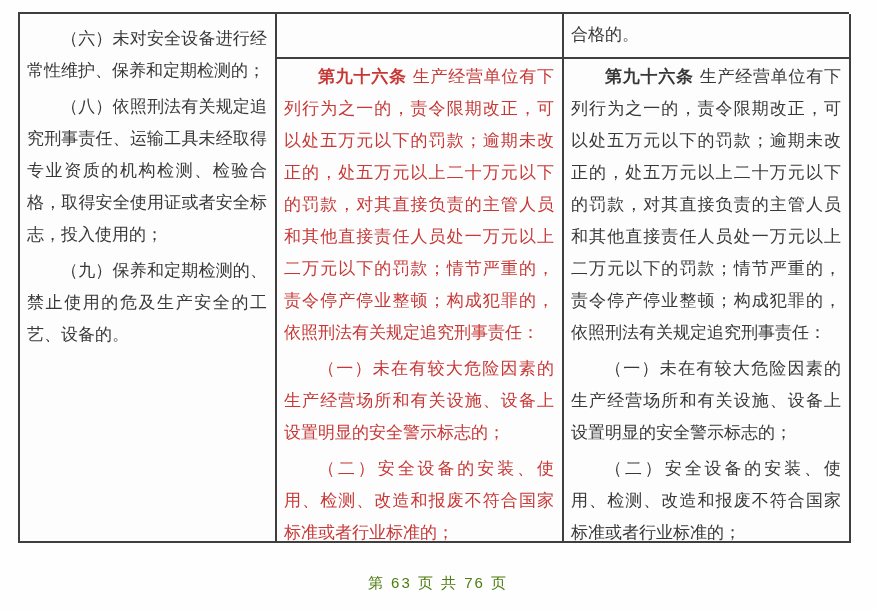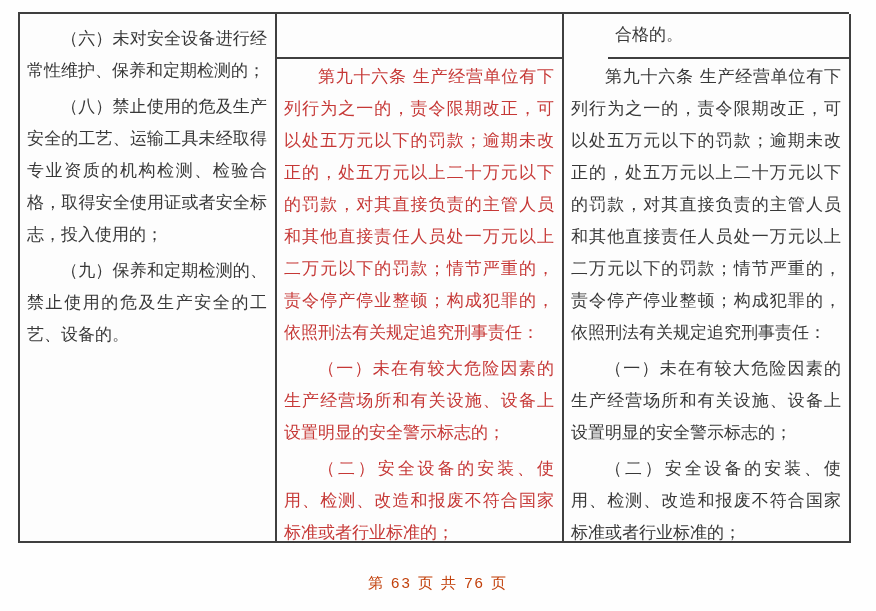--- a/index.html
+++ b/index.html
@@ -30,49 +30,49 @@
     border-bottom: 2px solid #3f3f3f;
     overflow: hidden;
     padding: 2px 8px 0 7px;
     font-size: 17px;
     line-height: 32px;
     color: #383838;
     text-align: justify;
   }
   .cell-left   { grid-column: 1; grid-row: 1 / 3; padding-top: 9px; }
   .cell-mid-top   { grid-column: 2; grid-row: 1; }
-  .cell-right-top { grid-column: 3; grid-row: 1; padding-top: 5px; margin-left: 44px; }
+  .cell-right-top { grid-column: 3; grid-row: 1; padding-top: 5px; }
   .cell-mid-main  { grid-column: 2; grid-row: 2; }
   .cell-right-main{ grid-column: 3; grid-row: 2; }
   .para {
     text-indent: 2em;
     margin-bottom: 4px;
   }
   .para.no-indent { text-indent: 0; }
   .red { color: #c63836; }
-  .article-no { font-weight: normal; margin-right: 0.35em; }
+  .article-no { font-weight: bold; margin-right: 0.35em; }
   .footer {
     position: absolute;
     left: 0; top: 574px; width: 876px;
     text-align: center;
     font-size: 15px;
-    color: #c2410c;
+    color: #4d7c0f;
     letter-spacing: 2px;
   }
 </style>
 </head>
 <body>
 
 <div class="page">
 
   <div class="doc-table">
 
     <div class="cell cell-left">
       <p class="para">（六）未对安全设备进行经常性维护、保养和定期检测的；</p>
-      <p class="para">（八）禁止使用的危及生产安全的工艺、运输工具未经取得专业资质的机构检测、检验合格，取得安全使用证或者安全标志，投入使用的；</p>
+      <p class="para">（八）依照刑法有关规定追究刑事责任、运输工具未经取得专业资质的机构检测、检验合格，取得安全使用证或者安全标志，投入使用的；</p>
       <p class="para">（九）保养和定期检测的、禁止使用的危及生产安全的工艺、设备的。</p>
     </div>
 
     <div class="cell cell-mid-top"></div>
 
     <div class="cell cell-right-top">
       <p class="para no-indent">合格的。</p>
     </div>
 
     <div class="cell cell-mid-main red">

